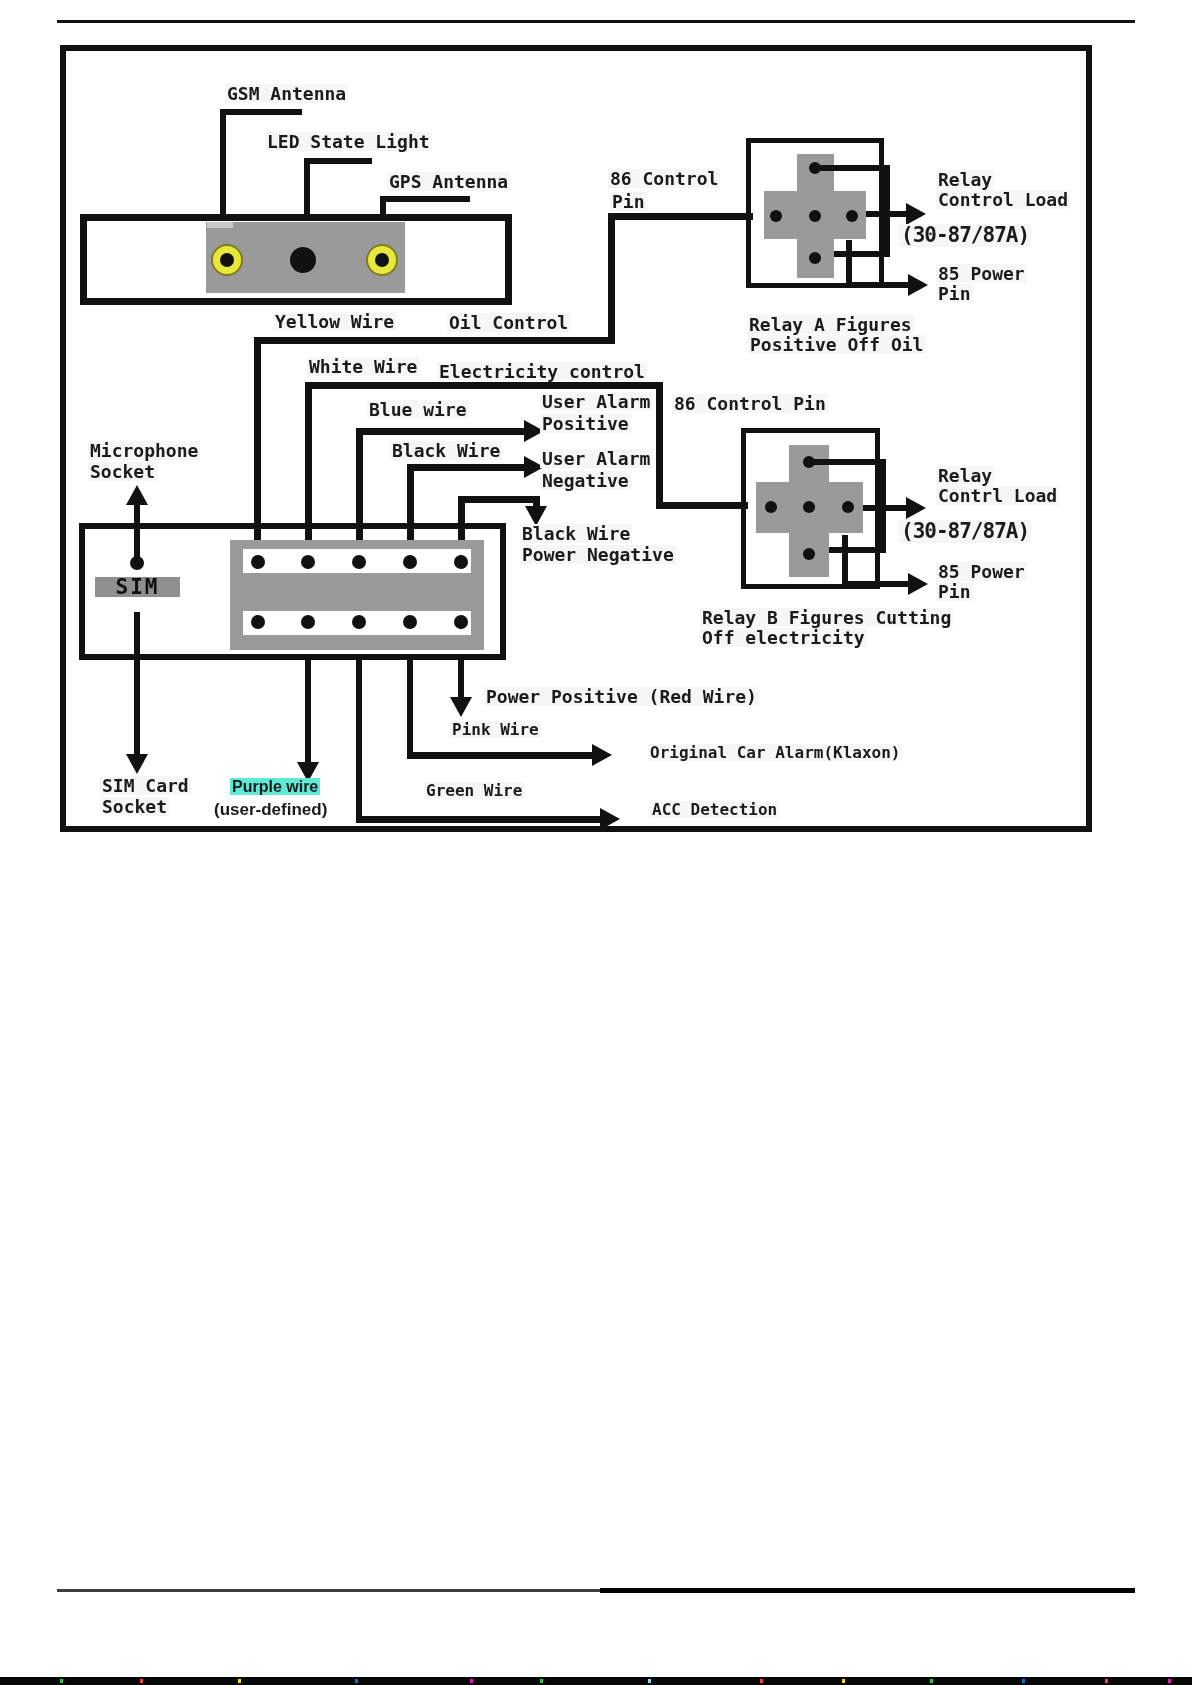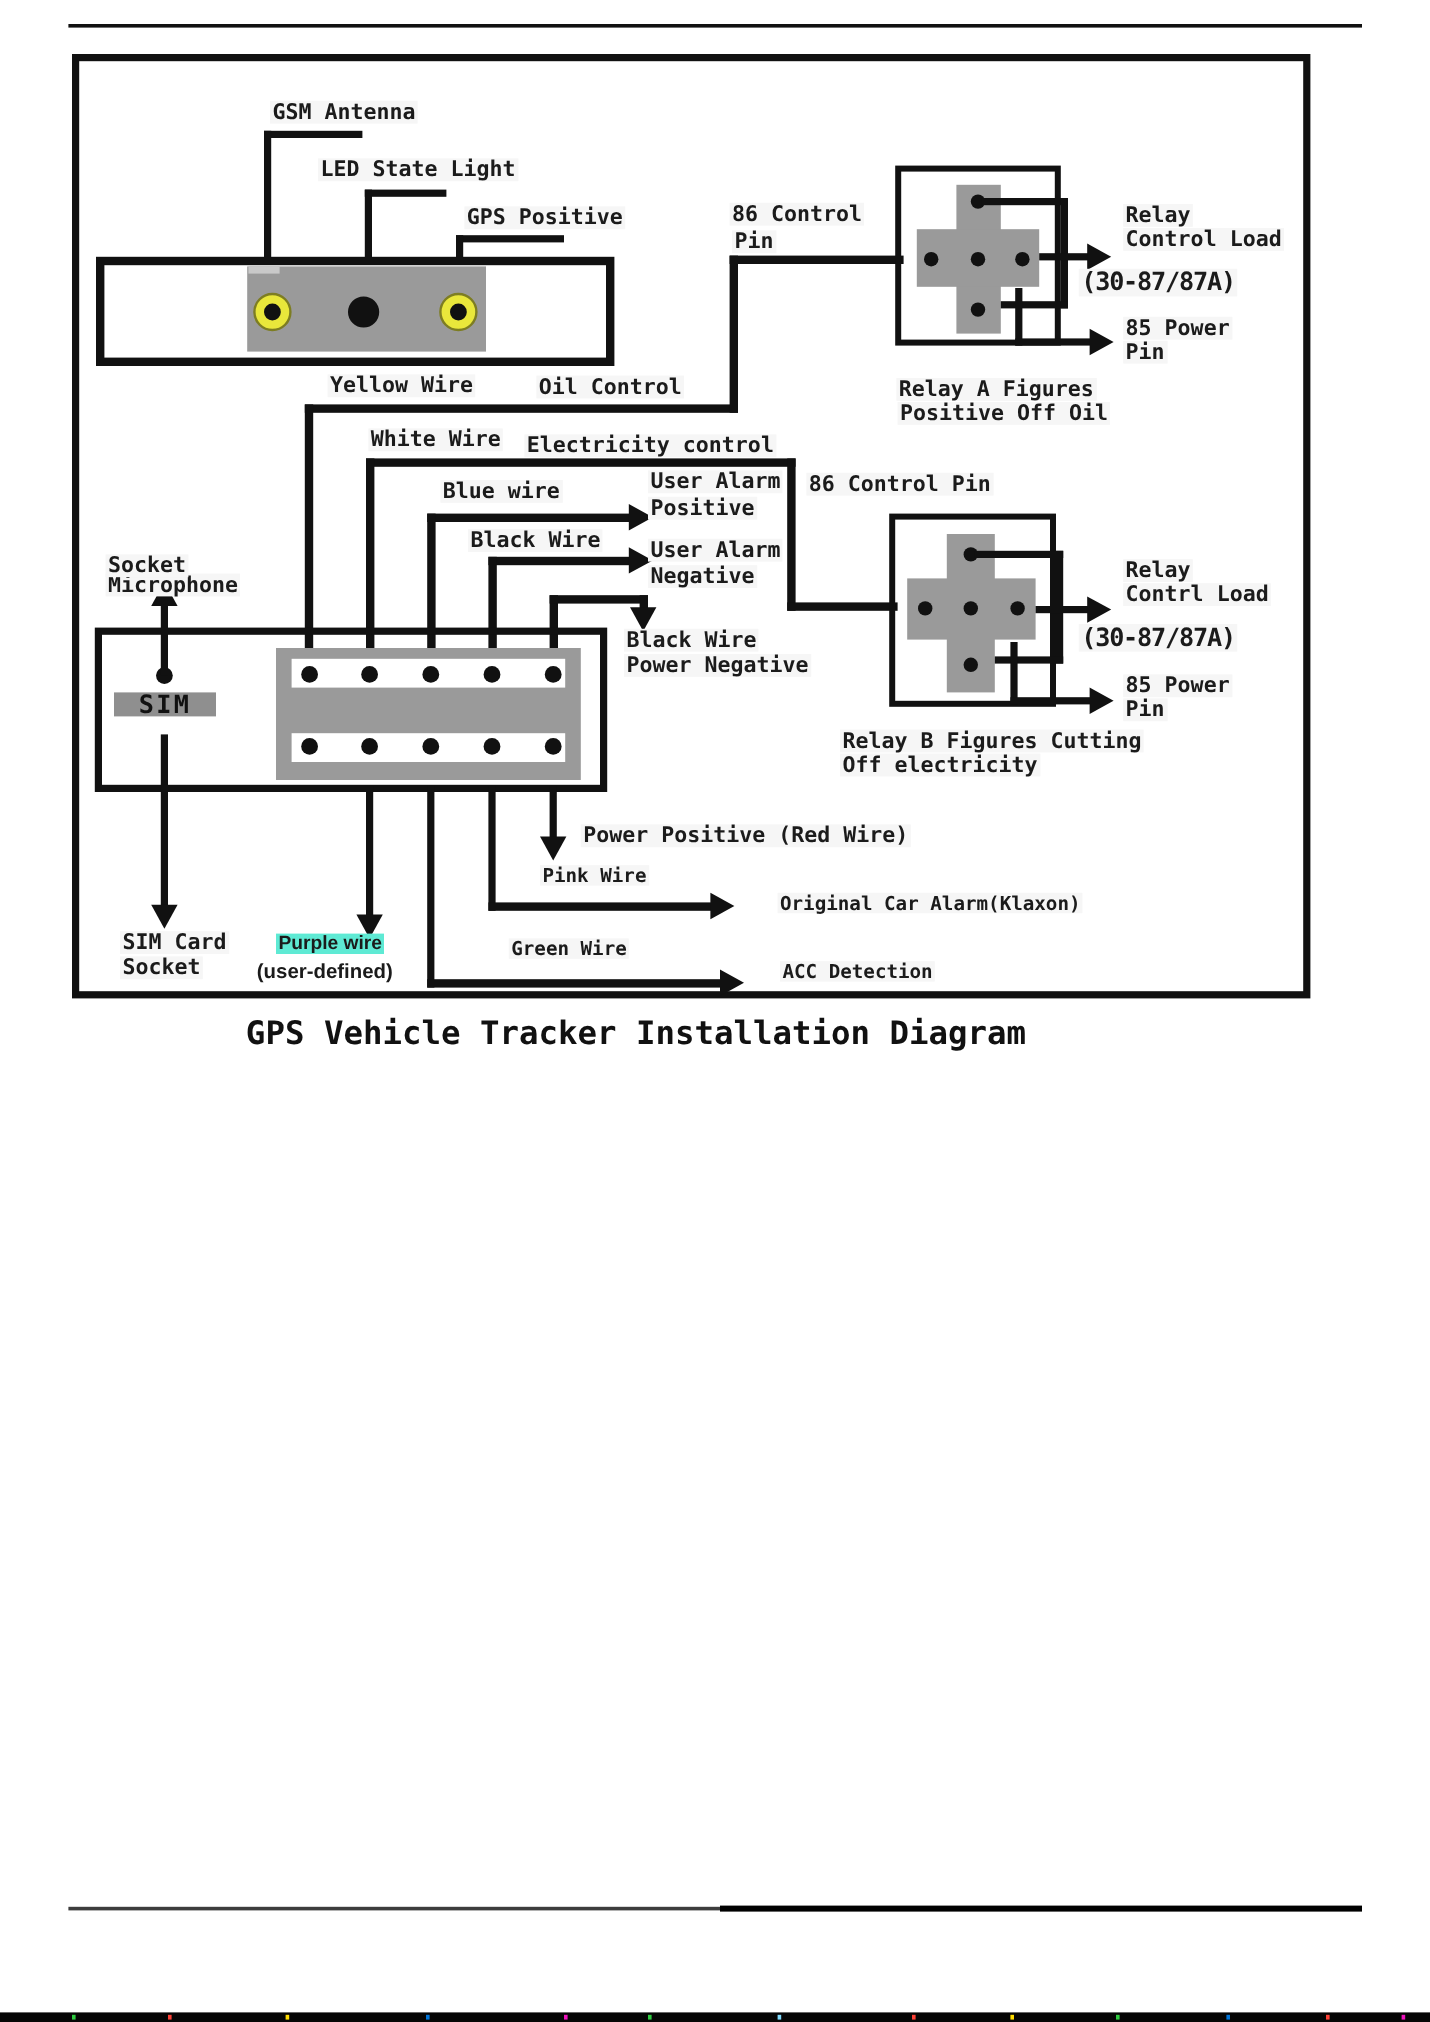--- a/index.html
+++ b/index.html
@@ -50,21 +50,21 @@
   </div>
 
   <div class="lb" style="left:225px;top:84px;">GSM Antenna</div>
   <div class="w" style="left:220px;top:109px;width:82px;height:6px;"></div>
   <div class="w" style="left:220px;top:109px;width:6px;height:106px;"></div>
 
   <div class="lb" style="left:265px;top:132px;">LED State Light</div>
   <div class="w" style="left:304px;top:158px;width:68px;height:6px;"></div>
   <div class="w" style="left:304px;top:158px;width:6px;height:57px;"></div>
 
-  <div class="lb" style="left:387px;top:172px;">GPS Positive</div>
+  <div class="lb" style="left:387px;top:172px;">GPS Antenna</div>
   <div class="w" style="left:380px;top:196px;width:90px;height:6px;"></div>
   <div class="w" style="left:380px;top:196px;width:6px;height:19px;"></div>
 
   <div class="lb" style="left:273px;top:312px;">Yellow Wire</div>
   <div class="lb" style="left:447px;top:313px;">Oil Control</div>
   <div class="w" style="left:254px;top:337px;width:361px;height:7px;"></div>
   <div class="w" style="left:254px;top:337px;width:7px;height:225px;"></div>
 
   <div class="w" style="left:608px;top:213px;width:7px;height:131px;"></div>
   <div class="w" style="left:608px;top:213px;width:145px;height:7px;"></div>
@@ -162,21 +162,21 @@
   <div class="pin" style="left:352px;top:615px;"></div>
   <div class="pin" style="left:403px;top:615px;"></div>
   <div class="pin" style="left:454px;top:615px;"></div>
 
   <div class="abs" style="left:95px;top:577px;width:85px;height:20px;background:#8f8f8f;display:flex;align-items:center;justify-content:center;">
     <span class="abs" style="position:static;font-weight:bold;font-size:21px;letter-spacing:2px;color:#111;">SIM</span>
   </div>
   <div class="abs" style="left:130px;top:556px;width:14px;height:14px;border-radius:50%;background:#111;"></div>
   <div class="w" style="left:134px;top:503px;width:6px;height:60px;"></div>
   <div class="au" style="left:126px;top:485px;"></div>
-  <div class="lb" style="left:88px;top:441px;margin-top:37px;">Microphone</div>
+  <div class="lb" style="left:88px;top:441px;">Microphone</div>
   <div class="lb" style="left:88px;top:462px;">Socket</div>
 
   <div class="w" style="left:134px;top:612px;width:6px;height:144px;"></div>
   <div class="ad" style="left:126px;top:754px;"></div>
   <div class="lb" style="left:100px;top:776px;">SIM Card</div>
   <div class="lb" style="left:100px;top:797px;">Socket</div>
 
   <div class="w" style="left:305px;top:655px;width:6px;height:110px;"></div>
   <div class="ad" style="left:297px;top:762px;"></div>
   <div class="lb lg sans" style="left:230px;top:778px;background:#5eead4;">Purple wire</div>
@@ -191,21 +191,20 @@
   <div class="w" style="left:356px;top:655px;width:6px;height:168px;"></div>
   <div class="w" style="left:356px;top:816px;width:246px;height:7px;"></div>
   <div class="ar" style="left:600px;top:808px;"></div>
   <div class="lb lg" style="left:424px;top:782px;">Green Wire</div>
   <div class="lb lg" style="left:650px;top:801px;">ACC Detection</div>
 
   <div class="w" style="left:458px;top:655px;width:6px;height:44px;"></div>
   <div class="ad" style="left:450px;top:697px;"></div>
   <div class="lb" style="left:484px;top:687px;">Power Positive (Red Wire)</div>
 
-  <div class="title">GPS Vehicle Tracker Installation Diagram</div>
 
   <div class="abs" style="left:57px;top:1589px;width:545px;height:3px;background:#3d3d3d;"></div>
   <div class="abs" style="left:600px;top:1588px;width:535px;height:5px;background:#000000;"></div>
 
   <div class="abs" style="left:0;top:1677px;width:1192px;height:8px;background:#060606;">
     <div class="speck" style="left:60px;background:#2ecc40;"></div>
     <div class="speck" style="left:140px;background:#ff4136;"></div>
     <div class="speck" style="left:238px;background:#ffdc00;"></div>
     <div class="speck" style="left:355px;background:#0074d9;"></div>
     <div class="speck" style="left:470px;background:#f012be;"></div>

